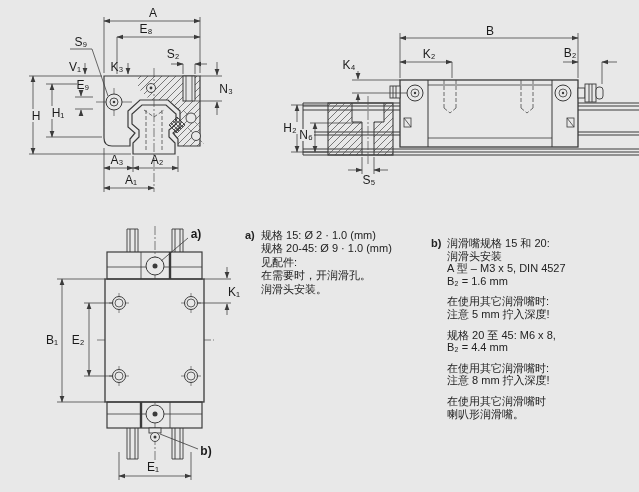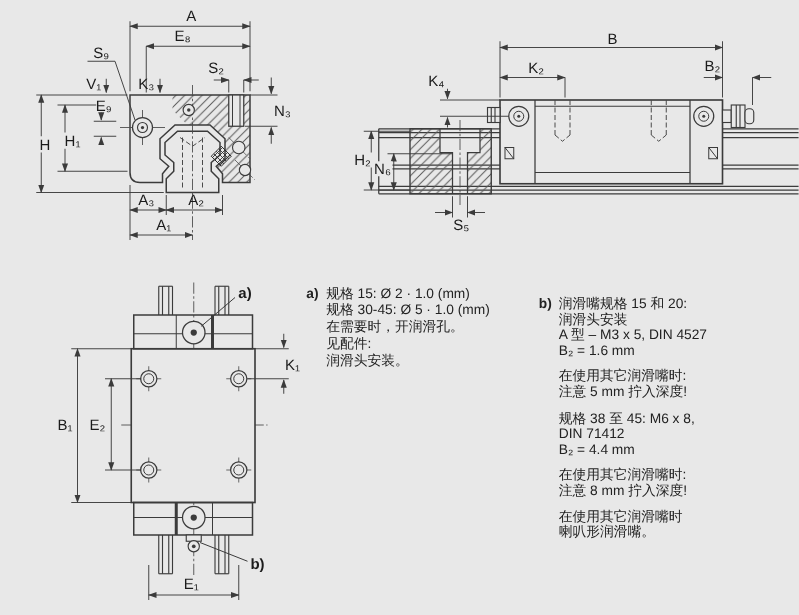--- a/index.html
+++ b/index.html
@@ -397,23 +397,23 @@
     <text x="153" y="471">E₁</text>
     <text x="196" y="238" font-weight="bold">a)</text>
     <text x="206" y="455" font-weight="bold">b)</text>
   </g>
 </svg>
 
 <div class="note note-a" style="left:245px;top:229px;">
   <div class="body">
     <span class="marker">a)</span>
     <div>规格 15: Ø 2 · 1.0 (mm)</div>
-    <div>规格 30-45: Ø 5 · 1.0 (mm)</div>
+    <div>规格 20-45: Ø 9 · 1.0 (mm)</div>
+    <div>见配件:</div>
     <div>在需要时，开润滑孔。</div>
-    <div>见配件:</div>
     <div>润滑头安装。</div>
   </div>
 </div>
 
 <div class="note note-b" style="left:431px;top:229px;">
   <div class="body">
     <span class="marker">b)</span>
     <p>
       </p>
         <div>润滑嘴规格 15 和 20:</div>
@@ -421,22 +421,21 @@
       <div>A 型 – M3 x 5, DIN 4527</div>
       <div>B₂ = 1.6 mm</div>
     <p></p>
     <p>
       </p>
         <div>在使用其它润滑嘴时:</div>
       <div>注意 5 mm 拧入深度!</div>
     <p></p>
     <p>
       </p>
-        <div>规格 38 至 45: M6 x 8,</div>
-      <div>DIN 71412</div>
+        <div>规格 20 至 45: M6 x 8,</div>
       <div>B₂ = 4.4 mm</div>
     <p></p>
     <p>
       </p>
         <div>在使用其它润滑嘴时:</div>
       <div>注意 8 mm 拧入深度!</div>
     <p></p>
     <p>
       </p>
         <div>在使用其它润滑嘴时</div>

